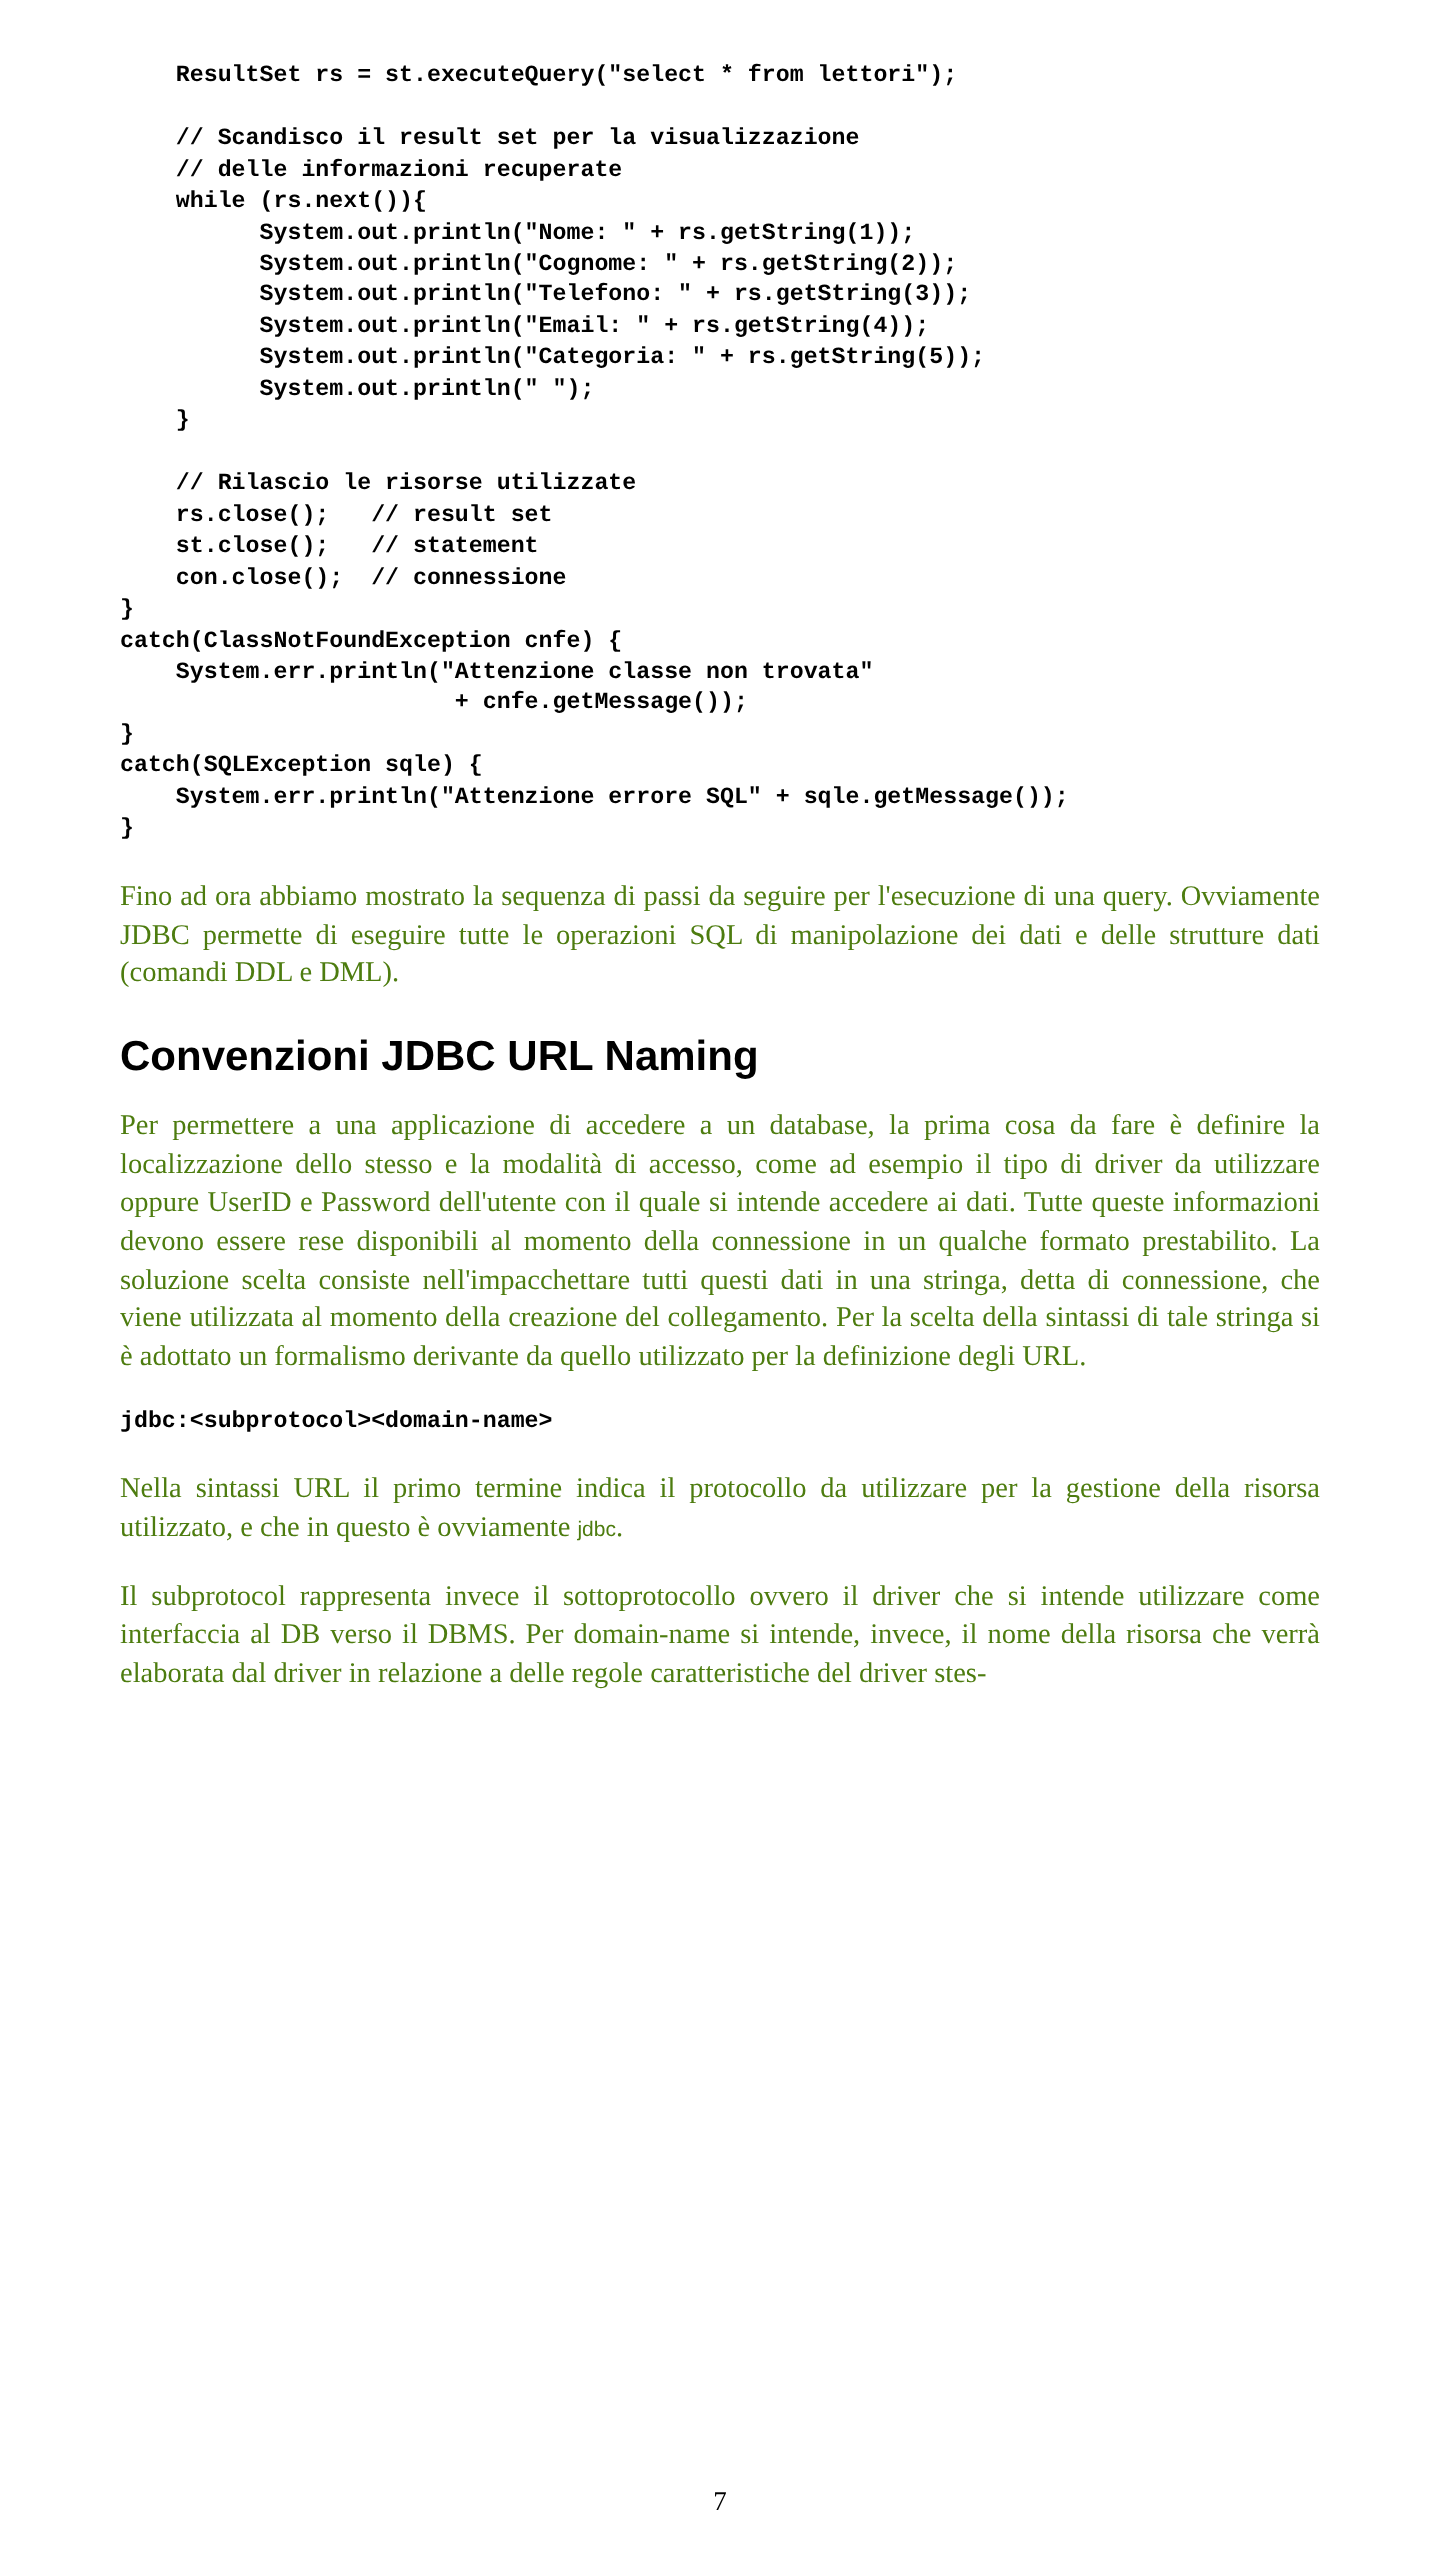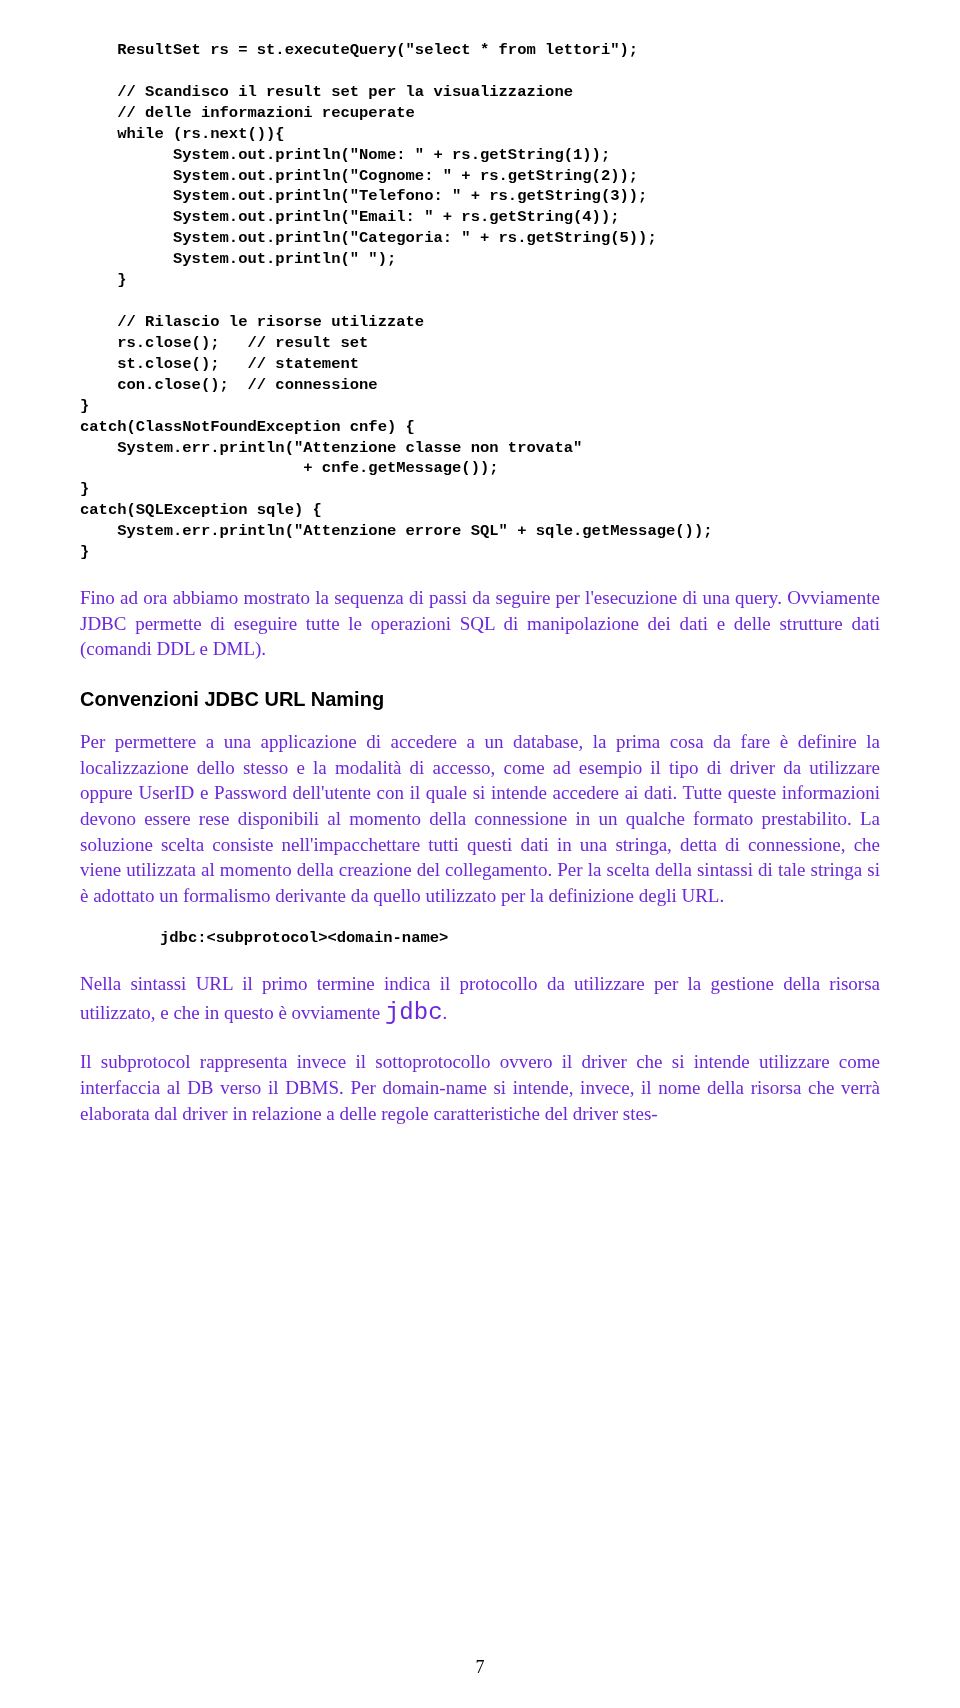--- a/index.html
+++ b/index.html
@@ -25,35 +25,34 @@
     white-space: pre;
     margin: 0 0 22px 0;
     color: #000;
     font-weight: bold;
   }
   p {
     font-size: 19px;
     line-height: 1.35;
     margin: 0 0 20px 0;
     text-align: justify;
-    color: #6d28d9;
+    color: #4d7c0f;
   }
   h2 {
     font-family: Verdana, Arial, sans-serif;
-    font-size: 20px;
+    font-size: 28px;
     font-weight: bold;
     margin: 26px 0 18px 0;
     color: #000;
   }
   .indent-code {
-    margin-left: 80px;
   }
   .small-code {
-    font-family: Liberation Mono, monospace;
-    font-size: 24px;
+    font-family: Liberation Sans, sans-serif;
+    font-size: 14px;
   }
   .page-number {
     position: absolute;
     bottom: 30px;
     left: 0;
     width: 100%;
     text-align: center;
     font-size: 18px;
   }
 </style>

